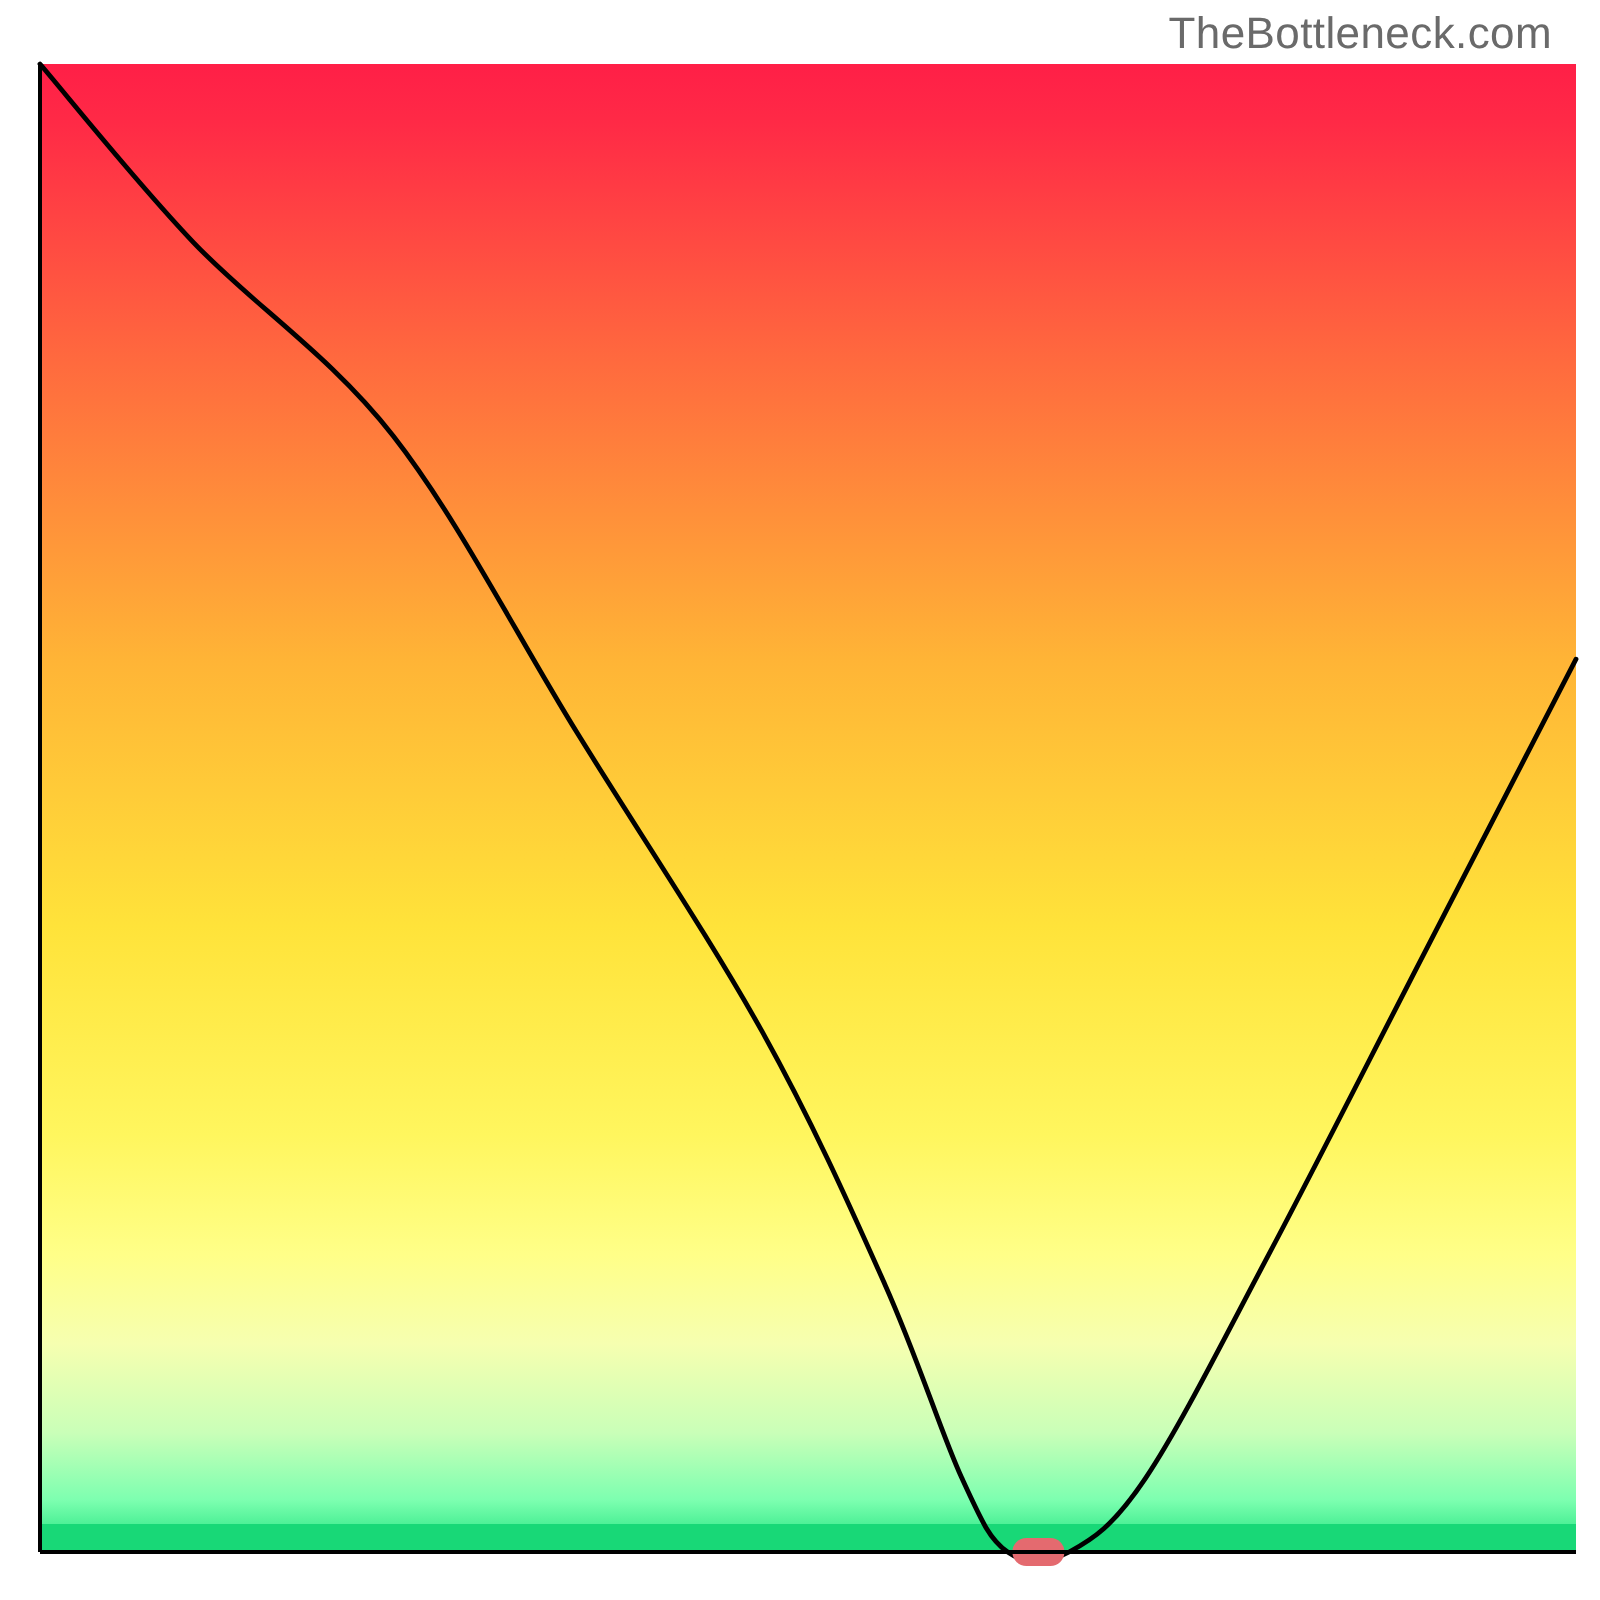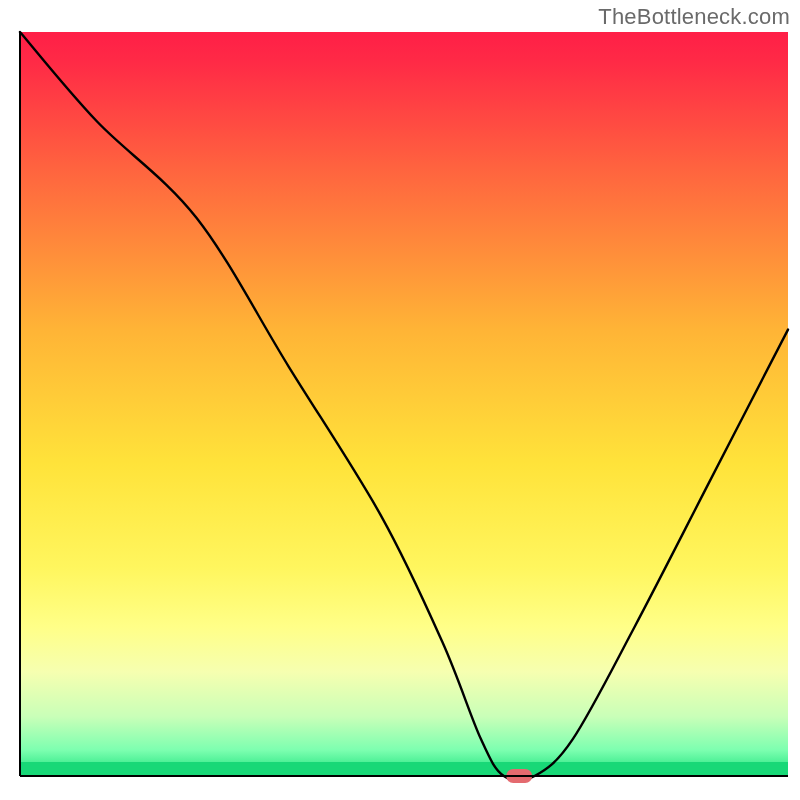--- a/index.html
+++ b/index.html
@@ -11,21 +11,21 @@
     overflow: hidden;
   }
   .chart-container {
     position: relative;
     width: 800px;
     height: 800px;
   }
   .watermark {
     position: absolute;
     top: 4px;
-    right: 10px;
+    right: 24px;
     font-family: Arial, Helvetica, sans-serif;
     font-size: 22px;
     color: #6a6a6a;
     font-weight: 500;
     letter-spacing: 0.2px;
     margin-left: 48px;
   }
   svg.plot {
     position: absolute;
     left: 0;

